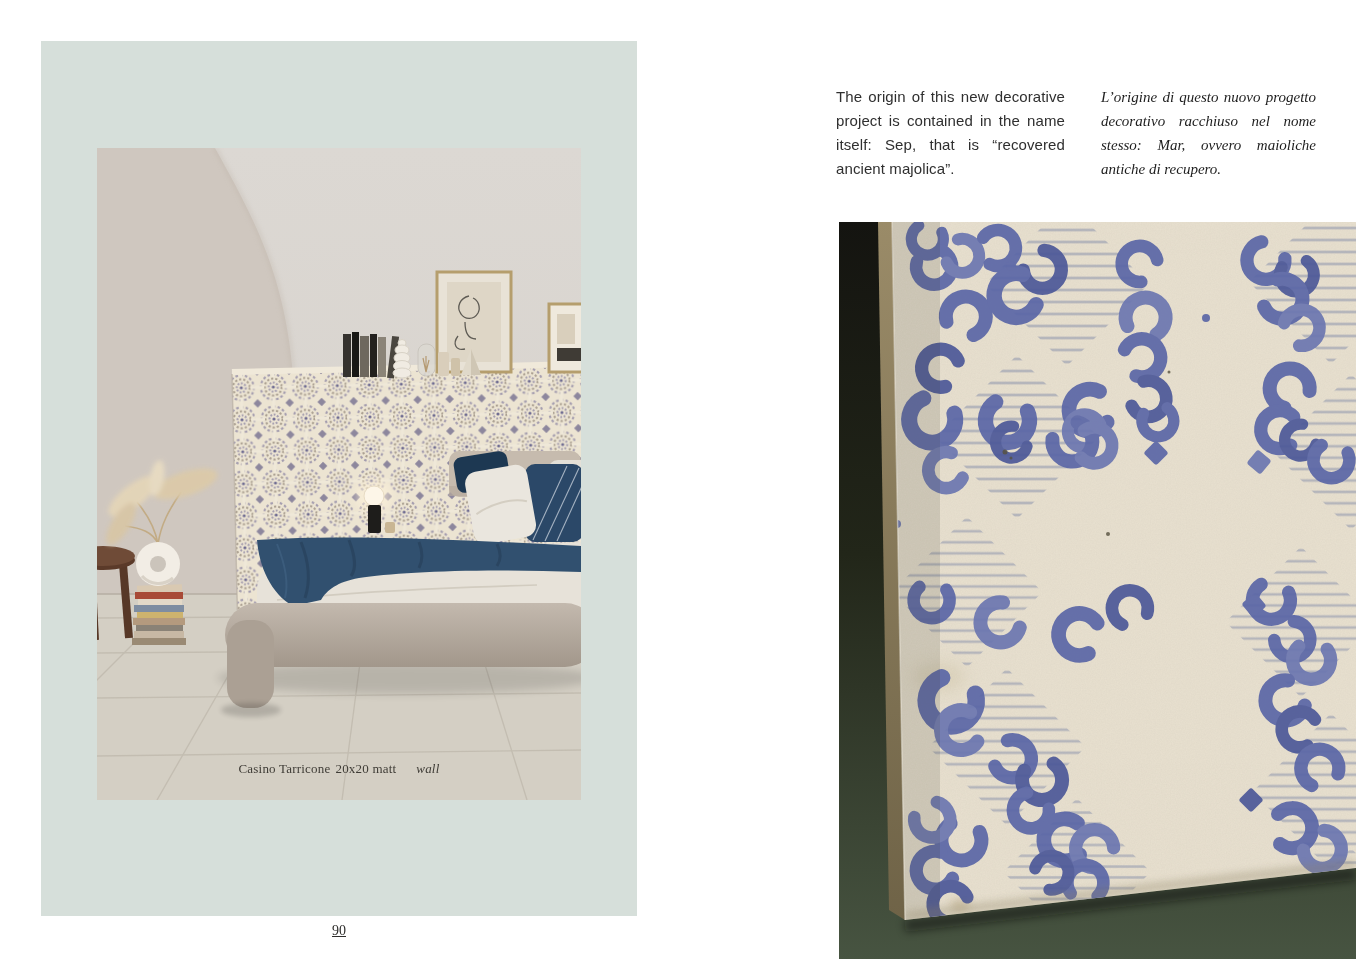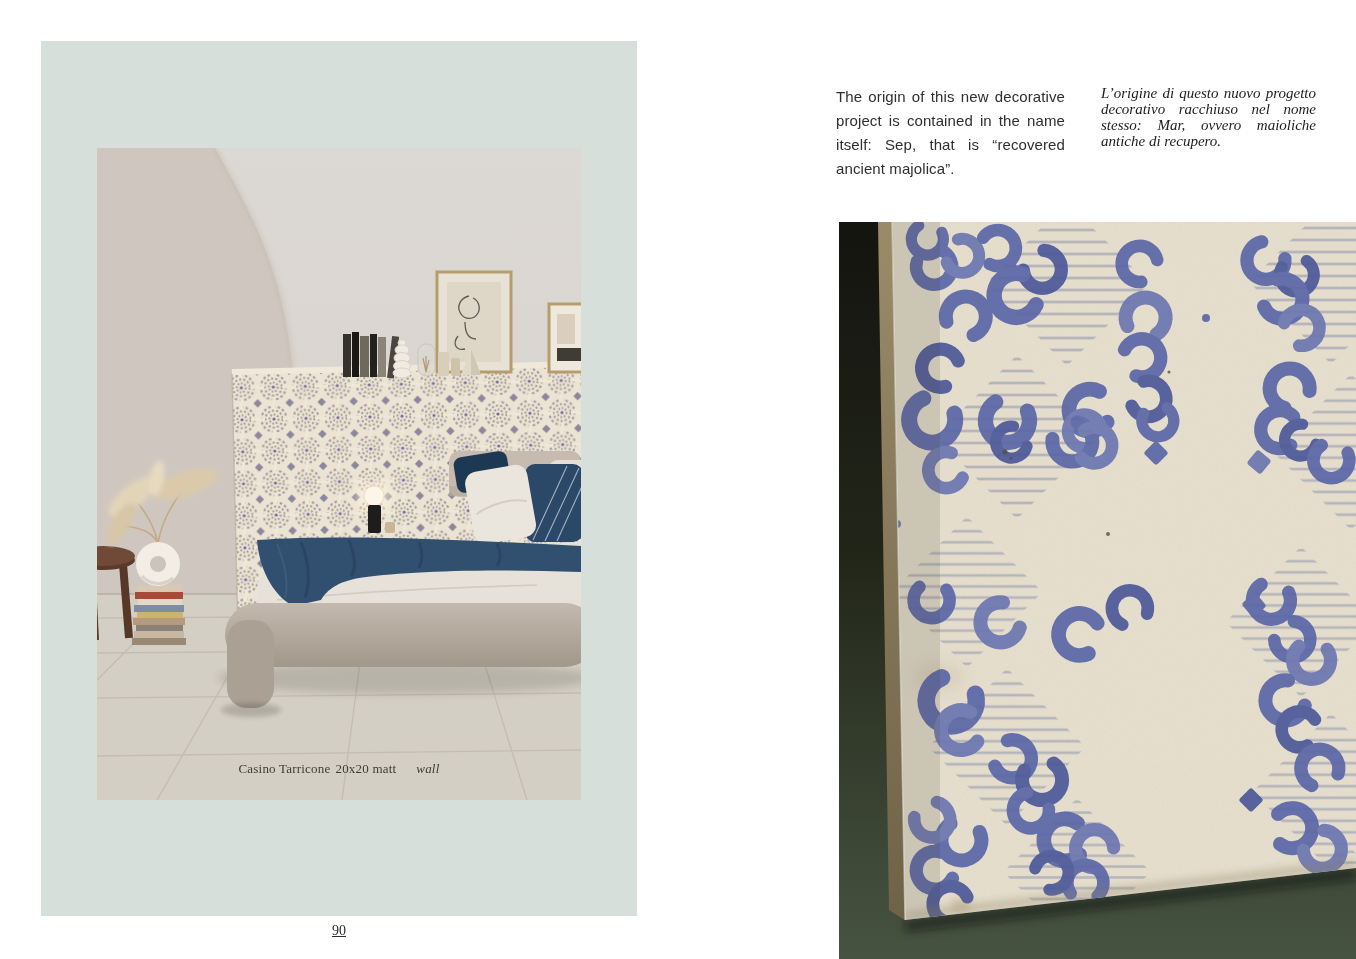--- a/index.html
+++ b/index.html
@@ -11,21 +11,21 @@
   .photo-caption{position:absolute;left:0;right:0;top:613px;text-align:center;
     font-family:"Liberation Serif",serif;font-size:13px;color:#3f3c36;letter-spacing:.2px;}
   .photo-caption .b{font-weight:normal;}
   .photo-caption .m{margin-left:5px;}
   .photo-caption .i{font-style:italic;margin-left:20px;}
   .page-number{position:absolute;left:41px;top:923px;width:596px;text-align:center;
     font-family:"Liberation Serif",serif;font-size:14px;color:#2e2d2b;text-decoration:underline;}
   .col{position:absolute;top:85px;text-align:justify;}
   .col-en{left:836px;width:229px;font-size:15px;line-height:24px;color:#2f2f2f;letter-spacing:.1px;}
   .col-it{left:1101px;width:215px;font-family:"Liberation Serif",serif;font-style:italic;
-          font-size:15px;line-height:16px;color:#1d1d1d;}
+          font-size:15px;line-height:24px;color:#1d1d1d;}
   .tile-photo{position:absolute;left:839px;top:222px;width:517px;height:737px;overflow:hidden;}
   .tile-photo svg{display:block;}
 </style>
 </head>
 <body>
 
 <div class="panel">
 
   <div class="photo">
     <svg width="484" height="652" viewBox="0 0 484 652">

